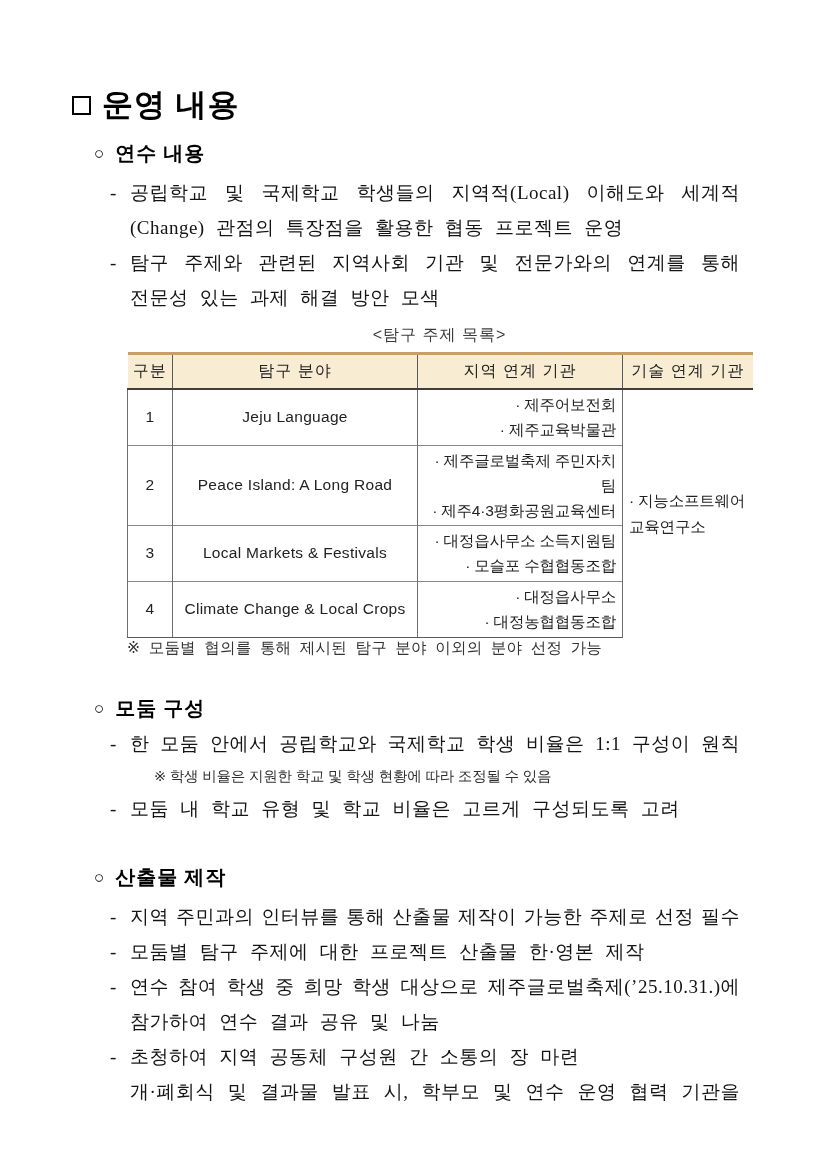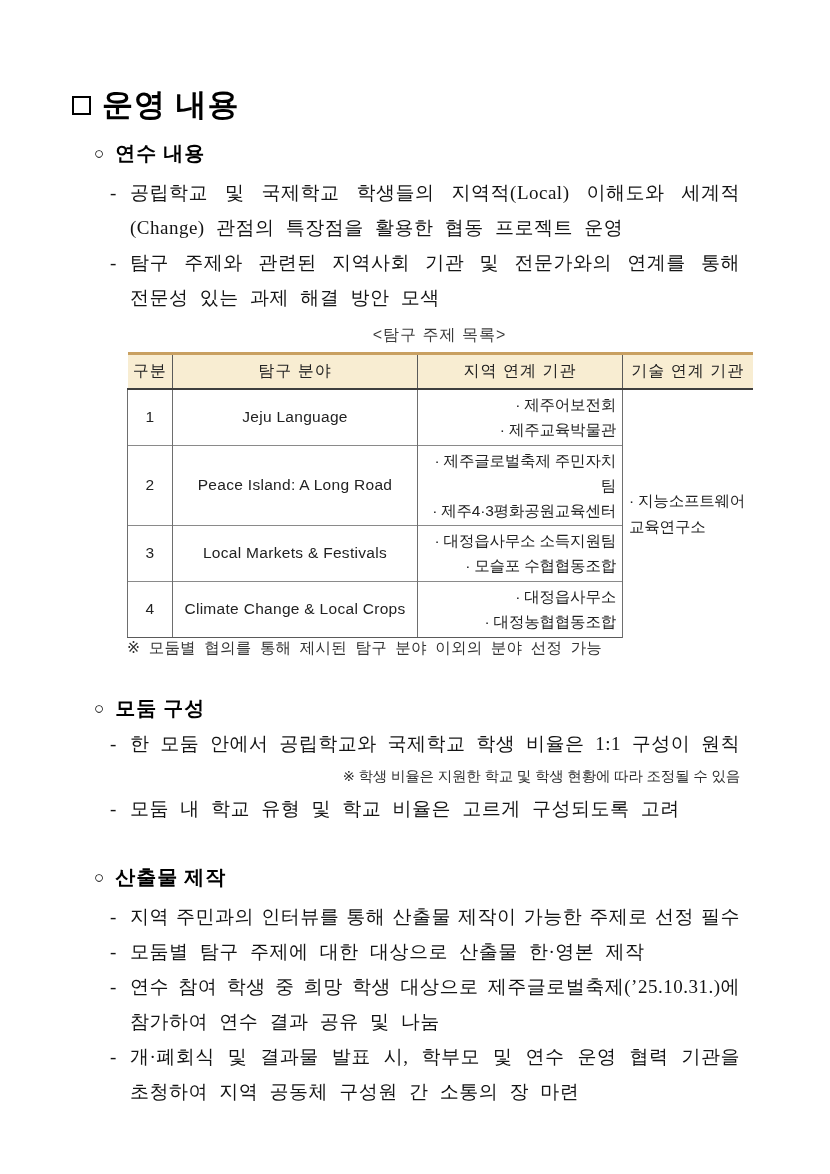--- a/index.html
+++ b/index.html
@@ -25,21 +25,21 @@
   
   .body-block{padding-left:36px;width:668px;box-sizing:border-box;}
   .bullet{position:relative;padding-left:22px;}
   .bullet .dash{position:absolute;left:2px;top:0;}
   .bline{font-size:19px;line-height:35px;letter-spacing:.5px;}
   .just{text-align:justify;text-align-last:justify;}
   .loose{word-spacing:6px;}
   
   .subnote{
     font-family:"Liberation Sans","DejaVu Sans",sans-serif;
-    font-size:14.5px;color:#2e2e2e;line-height:30px;padding-left:24px;letter-spacing:-.2px;text-align:right;
+    font-size:14.5px;color:#2e2e2e;line-height:30px;padding-left:24px;letter-spacing:-.2px;
   }
   
   .tbl-caption{
     width:625px;margin:10px 0 6px 55px;text-align:center;
     font-family:"Liberation Sans","DejaVu Sans",sans-serif;
     font-size:16px;color:#3c3c3c;letter-spacing:1px;
   }
   table.topics{
     border-collapse:collapse;table-layout:fixed;
     width:625px;margin-left:55px;
@@ -193,27 +193,27 @@
     <span>산출물 제작</span>
   </div>
 
   <div class="body-block mt8">
     <div class="bullet">
       <span class="dash bline">-</span>
       <div class="bline just">지역 주민과의 인터뷰를 통해 산출물 제작이 가능한 주제로 선정 필수</div>
     </div>
     <div class="bullet">
       <span class="dash bline">-</span>
-      <div class="bline loose">모둠별 탐구 주제에 대한 대상으로 산출물 한·영본 제작</div>
+      <div class="bline loose">모둠별 탐구 주제에 대한 프로젝트 산출물 한·영본 제작</div>
     </div>
     <div class="bullet">
       <span class="dash bline">-</span>
       <div class="bline just">연수 참여 학생 중 희망 학생 대상으로 제주글로벌축제(’25.10.31.)에</div>
       <div class="bline loose">참가하여 연수 결과 공유 및 나눔</div>
     </div>
     <div class="bullet">
       <span class="dash bline">-</span>
+      <div class="bline loose">초청하여 지역 공동체 구성원 간 소통의 장 마련</div>
       <div class="bline just">개·폐회식 및 결과물 발표 시, 학부모 및 연수 운영 협력 기관을</div>
-      <div class="bline loose">초청하여 지역 공동체 구성원 간 소통의 장 마련</div>
     </div>
   </div>
 
 </div>
 
 </body></html>

